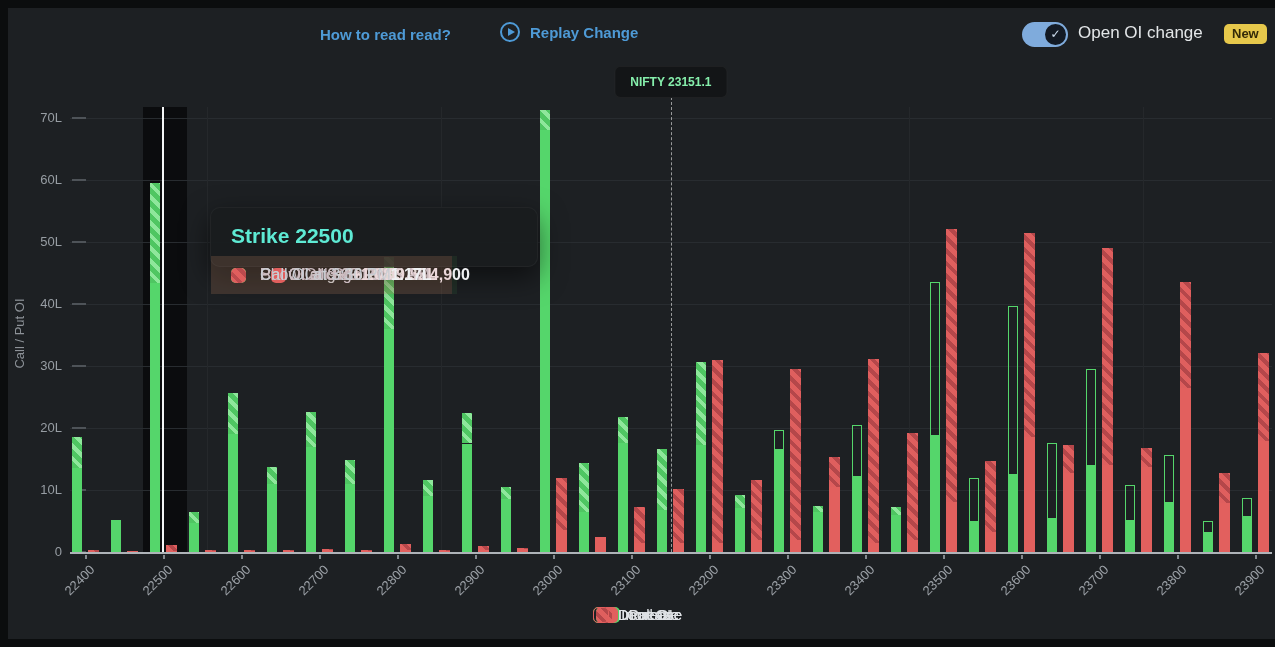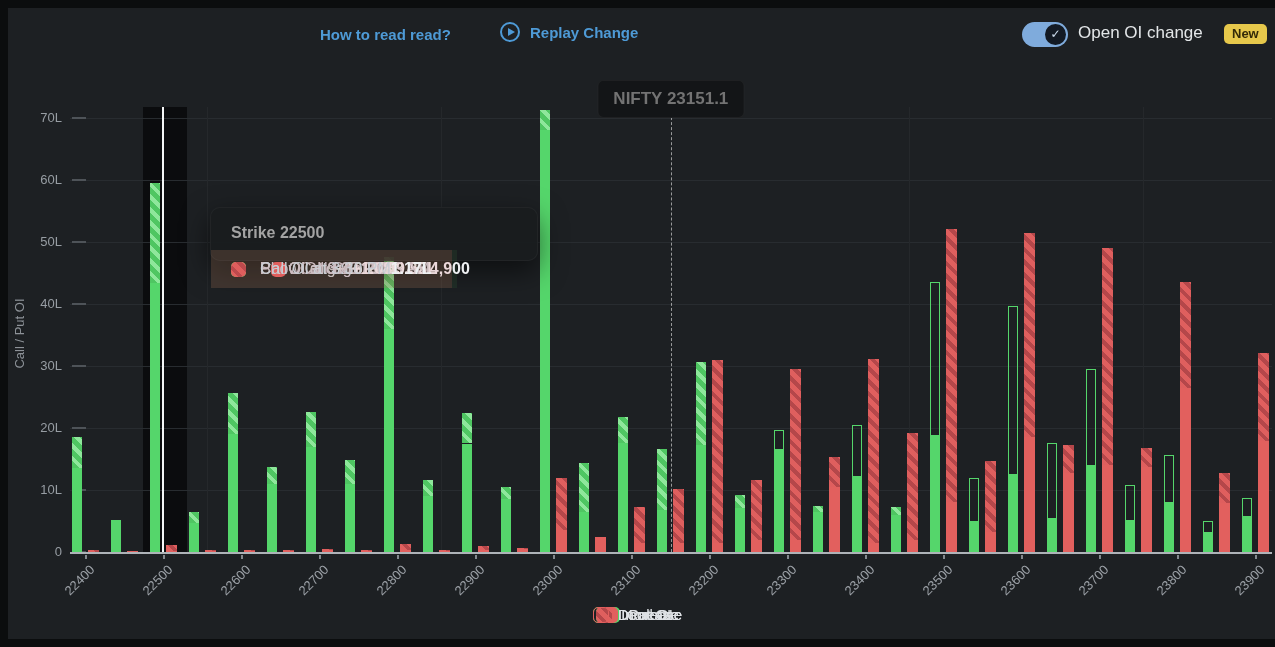--- a/index.html
+++ b/index.html
@@ -35,26 +35,26 @@
   .seg{position:absolute;box-sizing:border-box;}
   .put-solid{background:#55d66b;}
   .put-hatch{background:repeating-linear-gradient(45deg,#4fc662 0 5px,#8ee79b 5px 9px);}
   .put-outline{border:1.5px solid #55d66b;background:transparent;}
   .call-solid{background:#e2605e;}
   .call-hatch{background:repeating-linear-gradient(45deg,#df5f5e 0 5px,#b5474a 5px 9px);}
   .call-outline{border:1.5px solid #e2605e;background:transparent;}
   .hover-col{left:143px;top:107px;width:44px;height:445px;background:#0b0c0e;}
   .crosshair{top:107px;width:2px;height:445px;background:#f4f6f7;}
   .nifty-line{top:97px;height:455px;width:0;border-left:1px dashed rgba(255,255,255,.55);}
-  .nifty-box{top:80px;transform:translateX(-50%);background:#131517;border:1px solid rgba(255,255,255,.05);
-             color:#737373;font-size:17px;font-weight:bold;padding:8px 15px;border-radius:6px;white-space:nowrap;}
+  .nifty-box{top:66px;transform:translateX(-50%);background:#131517;border:1px solid rgba(255,255,255,.05);
+             color:#86efac;font-size:12px;font-weight:bold;padding:8px 15px;border-radius:6px;white-space:nowrap;}
   
   .tip{left:210px;top:207px;width:326px;background:rgba(25,28,30,.93);border:1px solid rgba(255,255,255,.04);
        border-radius:10px;box-shadow:0 10px 28px rgba(0,0,0,.55);color:#e8eaec;z-index:6;}
-  .tip-title{padding:16px 20px 8px;font-size:16px;font-weight:bold;color:#a3a3a3;}
+  .tip-title{padding:16px 20px 8px;font-size:21px;font-weight:bold;color:#5eead4;}
   .tip-row{display:flex;align-items:center;height:38px;padding:0 20px;font-size:16px;}
   .tip-row .mk{width:15px;height:15px;border-radius:5px;margin-right:14px;flex:none;}
   .tip-row .lb{flex:1;color:#c9ced4;}
   .tip-row .vl{font-weight:bold;color:#eef0f2;}
   .tip-div{height:1px;background:#3a3e43;margin:8px 0;}
   .hl-put{background:rgba(87,214,107,.08);}
   .hl-call{background:rgba(226,96,94,.16);}
   .tip-pad-bottom{height:10px;}
   
   .legend{left:0;top:606px;width:1275px;display:flex;justify-content:center;gap:30px;}

